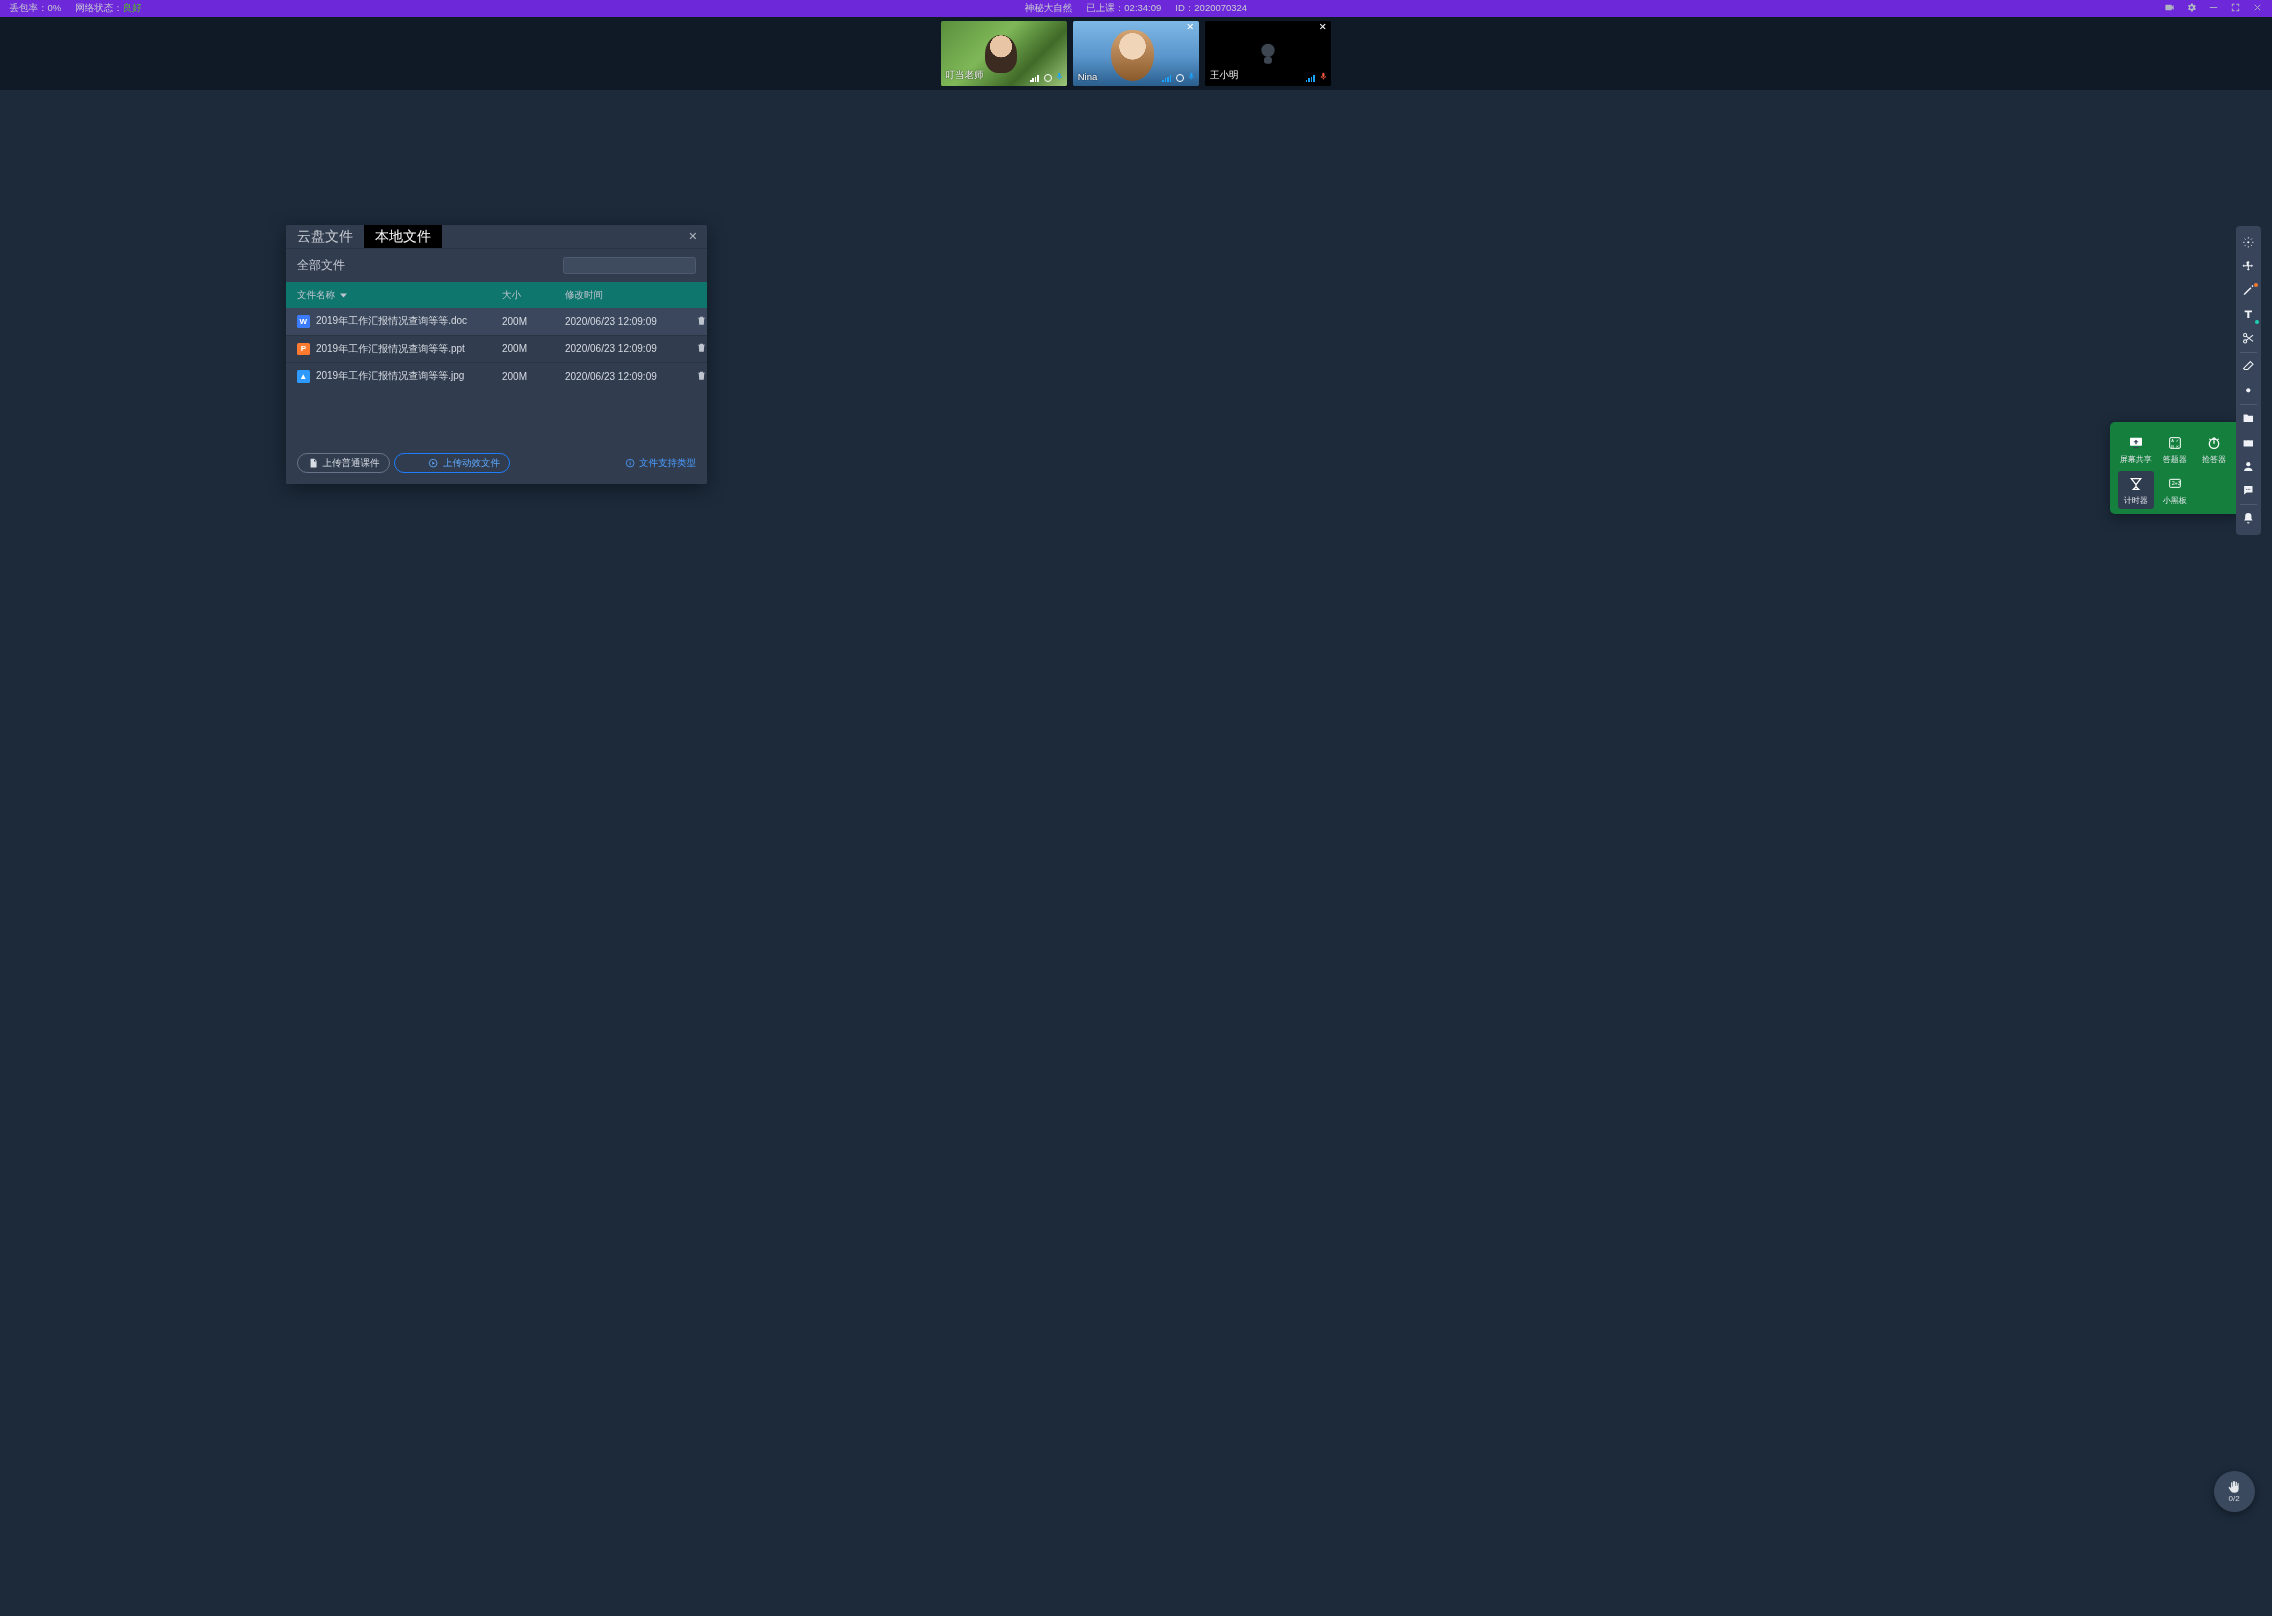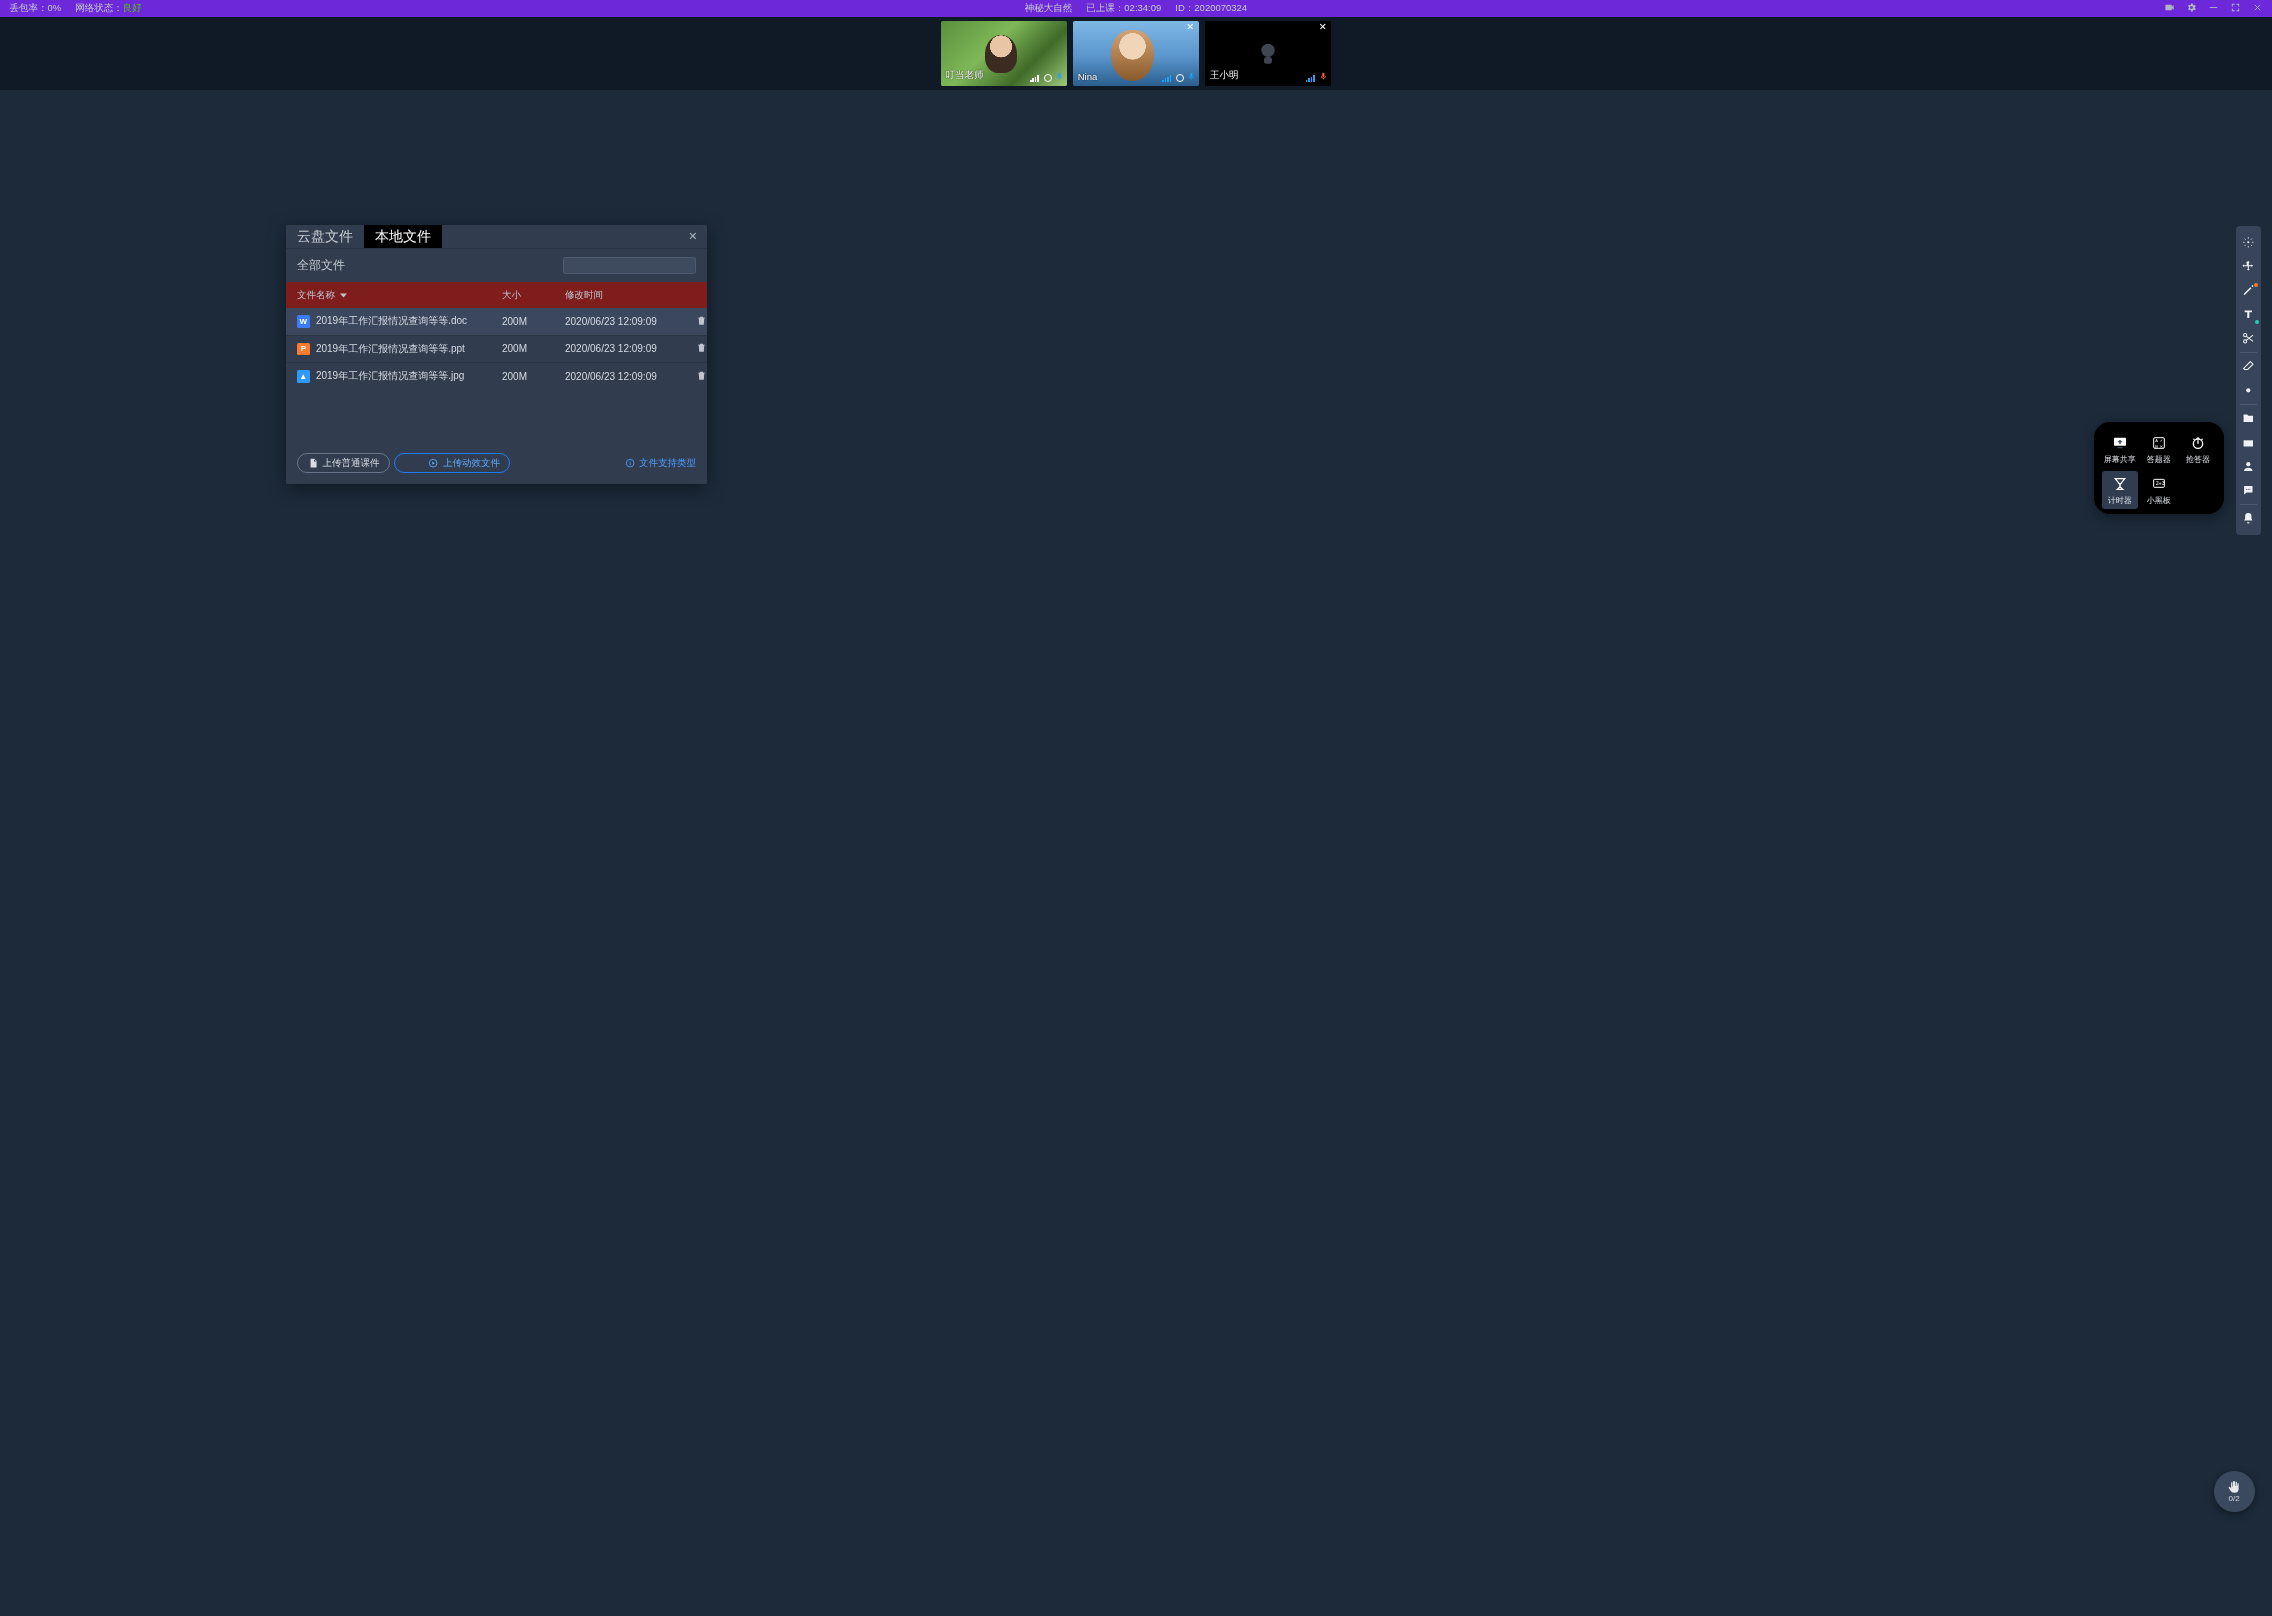--- a/index.html
+++ b/index.html
@@ -105,21 +105,21 @@
     background:#3e4a5d; border:0.8px solid #4d5a6f; border-radius:2.4px;
     display:flex; align-items:center; padding:0 6.3px;
   }
   .search-box svg{ width:9.5px; height:9.5px; fill:#9aa1ad; }
   .search-box input {
     flex:1; background:transparent; border:none; outline:none; color:#e5e8ec;
     font-size:9.5px; margin-left:4.7px;
   }
   .file-head {
     display:grid; grid-template-columns: 205px 63px 118px 24px;
-    padding: 6.3px 11px; background:#7f1d1d; font-size:9.5px; color:#bfc5cf;
+    padding: 6.3px 11px; background:#0f766e; font-size:9.5px; color:#bfc5cf;
   }
   .file-head .col-name { display:flex; align-items:center; gap:4.7px;}
   .col-name svg{ width:7px;height:7px; fill:#bfc5cf;}
   .file-row {
     display:grid; grid-template-columns: 205px 63px 118px 24px;
     padding: 6.3px 11px; font-size:10px; color:#d7dbe2; align-items:center;
     border-bottom:0.8px solid #2a3442;
   }
   .file-row:last-child{border-bottom:none;}
   .file-row.hl { background:#3a475c; }
@@ -138,22 +138,22 @@
     border:0.8px solid #66748c; background:transparent; color:#d7dbe2;
     display:flex; align-items:center; gap:4.7px; font-size:9.5px; cursor:pointer;
   }
   .btn.primary { border-color:#1f7cff; color:#5fa9ff;padding-left:33px; }
   .btn svg{width:10.3px;height:10.3px;fill:currentColor;}
   .support { margin-left:auto; color:#4c9cff; font-size:9.5px; display:flex; gap:4px; align-items:center; cursor:pointer;}
   .support svg{width:10.3px;height:10.3px;fill:#4c9cff;}
 
   
   .toolbox {
-    position:absolute; right:48px; top:422px;
-    background:#000000; border-radius:16px; padding:8px 8px 4.7px;
+    position:absolute; right:32px; top:422px;
+    background:#15803d; border-radius:5px; padding:8px 8px 4.7px;
     display:grid; grid-template-columns: repeat(3, 36px); gap:3.2px 3.2px;
     box-shadow: 0 3.2px 12.6px rgba(0,0,0,.35);
   }
   .tool-item {
     display:flex; flex-direction:column; align-items:center; justify-content:center;
     gap:3.2px; padding:4.7px 0 3.2px; border-radius:3.2px; cursor:pointer;
   }
   .tool-item.sel { background:#303c50; }
   .tool-item svg { width:16px; height:16px; fill:#eef1f5; }
   .tool-item span { font-size:8px; color:#dfe3ea; }

